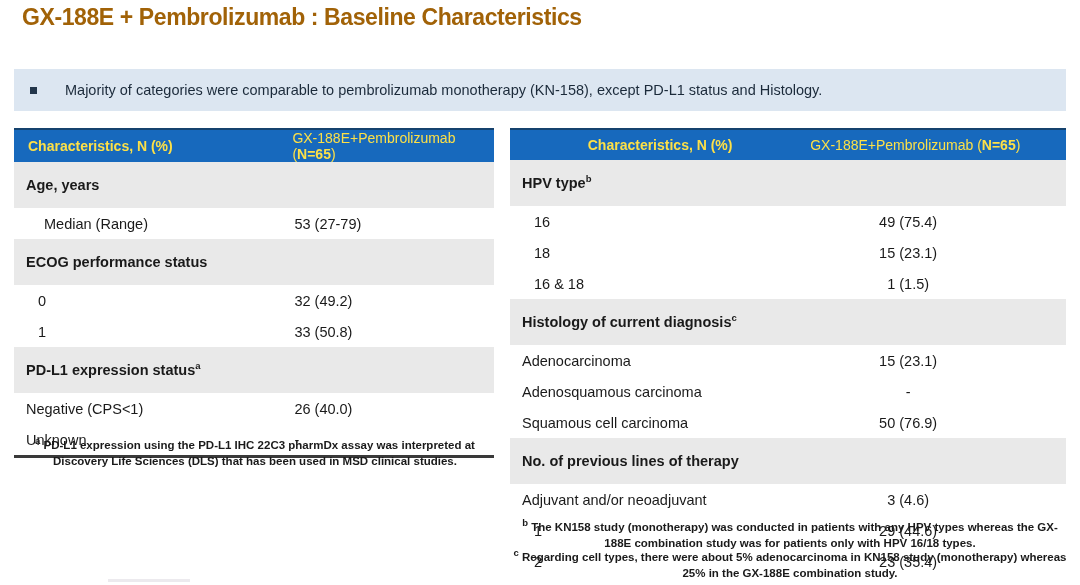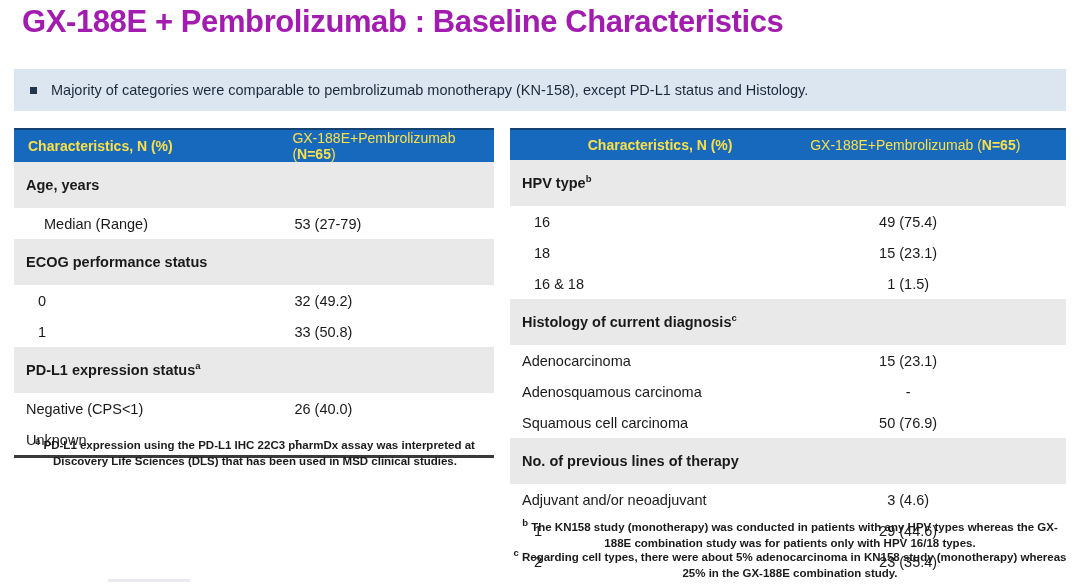--- a/index.html
+++ b/index.html
@@ -15,37 +15,38 @@
     font-family: "Liberation Sans", sans-serif;
     color: #1a1a1a;
     -webkit-font-smoothing: antialiased;
   }
 
   
   .slide-title {
     position: absolute;
     left: 22px;
     top: 4px;
-    font-size: 31px;
+    font-size: 23px;
     font-weight: bold;
     letter-spacing: -0.4px;
-    color: #a21caf;
+    color: #a16207;
     white-space: nowrap;
   }
 
   
   .callout {
     position: absolute;
     left: 14px;
     top: 69px;
     width: 1052px;
     height: 42px;
     background: #dce6f1;
     display: flex;
     align-items: center;
+    gap: 14px;
   }
   .callout-bullet {
     width: 7px;
     height: 7px;
     background: #23364b;
     margin-left: 16px;
     margin-right: 14px;
     flex: 0 0 auto;
   }
   .callout-text {

